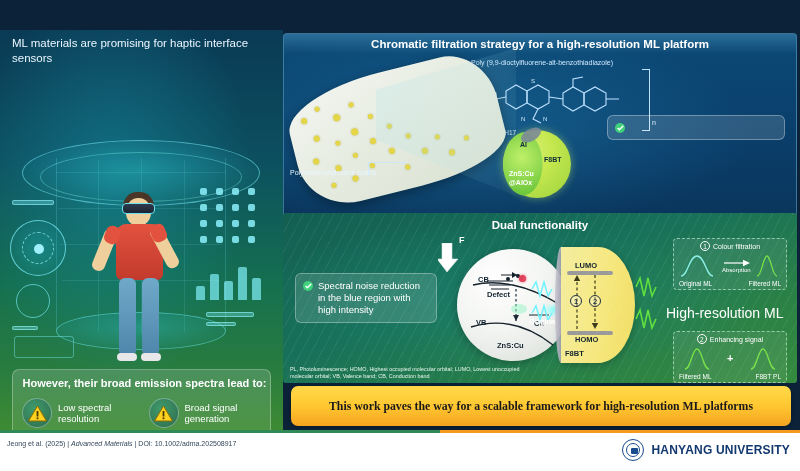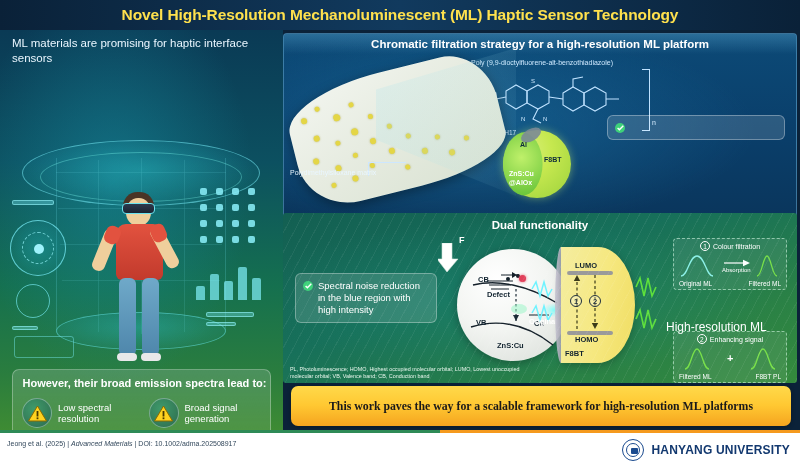--- a/index.html
+++ b/index.html
@@ -230,21 +230,21 @@
     background:linear-gradient(90deg,#c9c7d4,#aeaec0);
     border-radius:50%/50%;
     opacity:.9;
   }
   .level { position:absolute; height:4px; border-radius:2px; background:#9a9a9a; }
   .circ-num {
     position:absolute; width:12px; height:12px; border-radius:50%;
     border:1px solid #20303c; color:#20303c; font-size:7.5px; font-weight:bold;
     display:flex; align-items:center; justify-content:center; background:rgba(255,255,255,.25);
   }
-  .hr-ml-lab { position:absolute; left:383px; top:107px; color:#ffffff; font-size:12px; }
+  .hr-ml-lab { position:absolute; left:383px; top:92px; color:#ffffff; font-size:14px; }
 
   
   .callout.mid { left:12px; top:60px; width:142px; background:rgba(255,255,255,.13); }
 
   
   .spec-box {
     position:absolute; border:1px dashed rgba(220,255,235,.55); border-radius:4px;
     background:rgba(255,255,255,.08);
   }
   .spec-box.b1 { left:390px; top:25px; width:114px; height:52px; }
@@ -278,23 +278,20 @@
   .seal { width:22px; height:22px; border-radius:50%; border:1.6px solid #1b4b8f; position:relative; background:#ffffff; }
   .seal::before { content:""; position:absolute; left:3px; top:3px; right:3px; bottom:3px; border-radius:50%; border:1px solid #1b4b8f; }
   .seal::after { content:""; position:absolute; left:7.5px; top:8px; width:7px; height:6px; background:#1b4b8f; border-radius:1px; }
   .brand .bn { color:#12386f; font-size:12px; font-weight:bold; letter-spacing:.2px; }
 </style>
 </head>
 <body>
 
 <div class="poster">
 
-  <div class="title-bar">
-    <div class="txt">Novel High-Resolution Mechanoluminescent (ML) Haptic Sensor Technology</div>
-  </div>
 
   <div class="left-panel">
     <div class="lp-lead">ML materials are promising for haptic interface sensors</div>
 
     <div class="holo-wrap">
       <div class="holo-ellipse"></div>
       <div class="holo-ellipse e2"></div>
       <div class="holo-pillar"></div>
       <div class="holo-base"></div>
 

